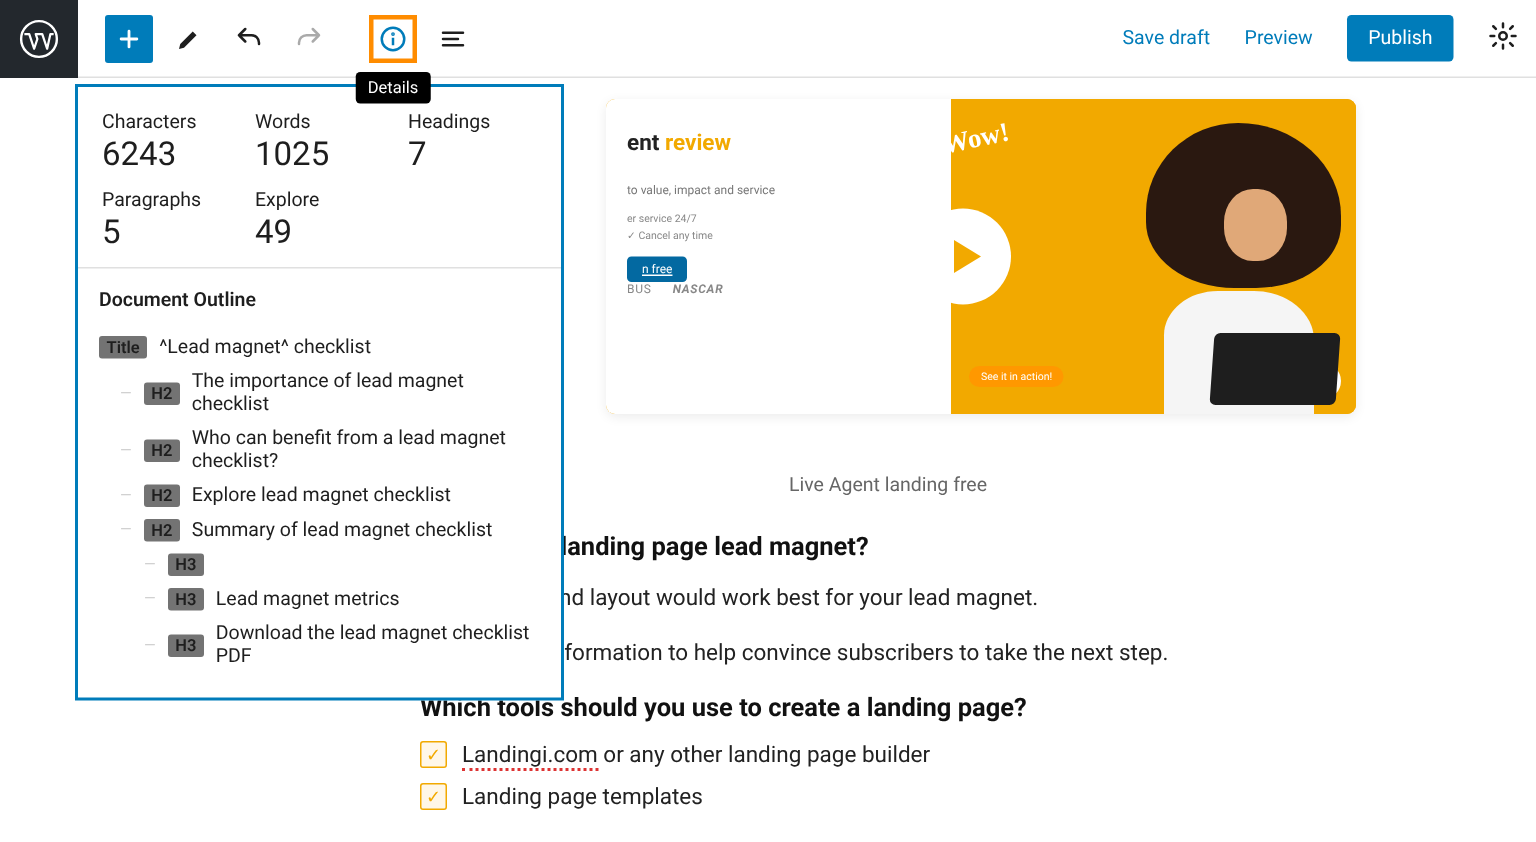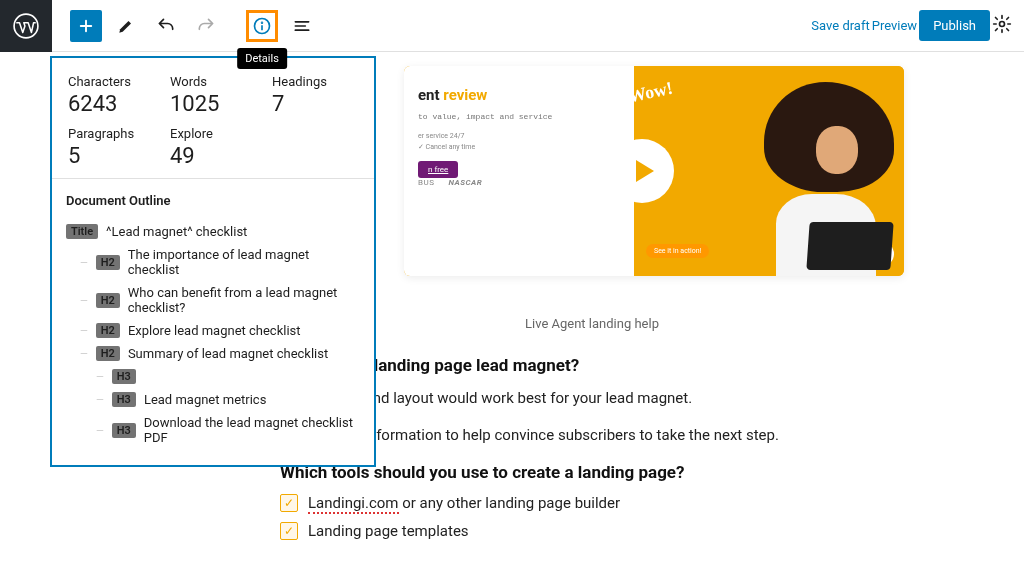--- a/index.html
+++ b/index.html
@@ -62,21 +62,21 @@
     font-size:11px;
     padding:4px 8px;
     border-radius:3px;
     white-space:nowrap;
     z-index:30;
   }
   .toolbar-right {
     margin-left:auto;
     display:flex;
     align-items:center;
-    gap:2px;
+    gap:23px;
   }
   .link-btn {
     color:#007cba;
     font-size:13px;
     cursor:pointer;
   }
   .publish-btn {
     background:#007cba;
     color:#fff;
     padding:8px 14px;
@@ -157,25 +157,25 @@
   .hero-left {
     width:46%;
     background:#fff;
     height:100%;
     padding:20px 14px;
     font-size:9px;
     color:#777;
   }
   .hero-left .title { font-size:15px; font-weight:700; color:#222; }
   .hero-left .title .orange { color:#f2a900; }
-  .hero-left .sub { font-size:8px; margin:8px 0 10px; color:#777;font-family:Liberation Mono, monospace; }
+  .hero-left .sub { font-size:8px; margin:18px 0 10px; color:#777; }
   .hero-left .small { font-size:7px; color:#888; line-height:1.6; }
   .hero-left .trybtn {
     display:inline-block;
-    background:#701a75;color:#fff;
+    background:#0369a1;color:#fff;
     padding:4px 10px;border-radius:3px;
     font-size:8px;margin-top:8px;text-decoration:underline;
   }
   .hero-left .logos { font-size:8px; color:#888; letter-spacing:0.5px; display:flex; gap:14px;}
   .hero-right {
     width:54%; height:100%;
     position:relative;
     background:#f2a900;
   }
   .wow {
@@ -365,21 +365,21 @@
       <div class="chat-bubble">💬</div>
       <div class="person">
         <div class="hair"></div>
         <div class="face"></div>
         <div class="shirt"></div>
         <div class="laptop"></div>
       </div>
     </div>
   </div>
 
-  <div class="caption">Live Agent landing help</div>
+  <div class="caption">Live Agent landing free</div>
 
   <div class="body-h3">e creating a landing page lead magnet?</div>
   <p class="body-p">what design and layout would work best for your lead magnet.</p>
   <p class="body-p"> and concise information to help convince subscribers to take the next step.</p>
   <div class="body-h3">Which tools should you use to create a landing page?</div>
   <ul class="check-list">
     <li class="check-li">
       <span class="check-ic">✓</span>
       <span>
         <span class="spellunderline">Landingi.com</span><span> or any other landing page builder</span>

